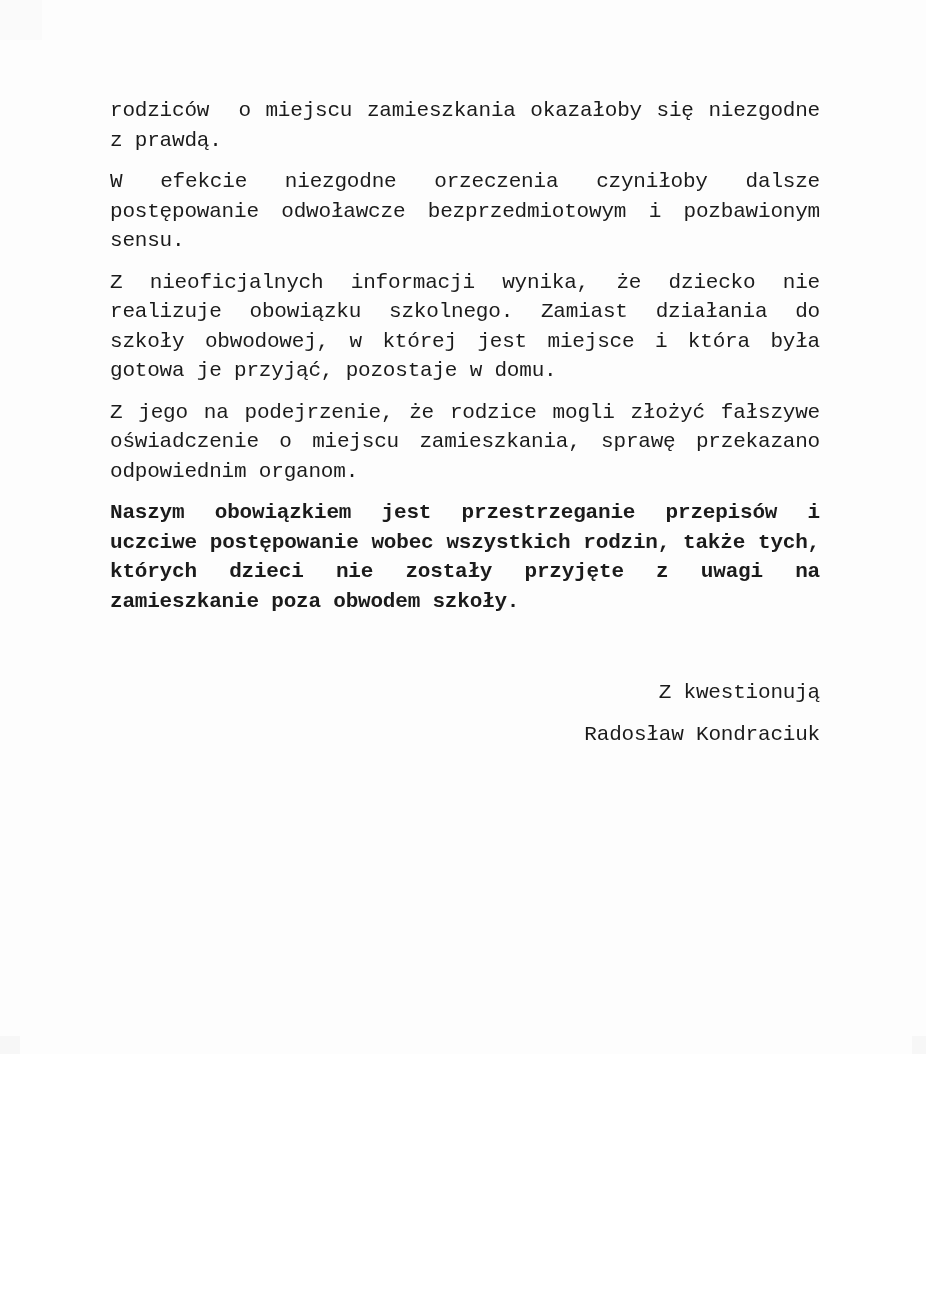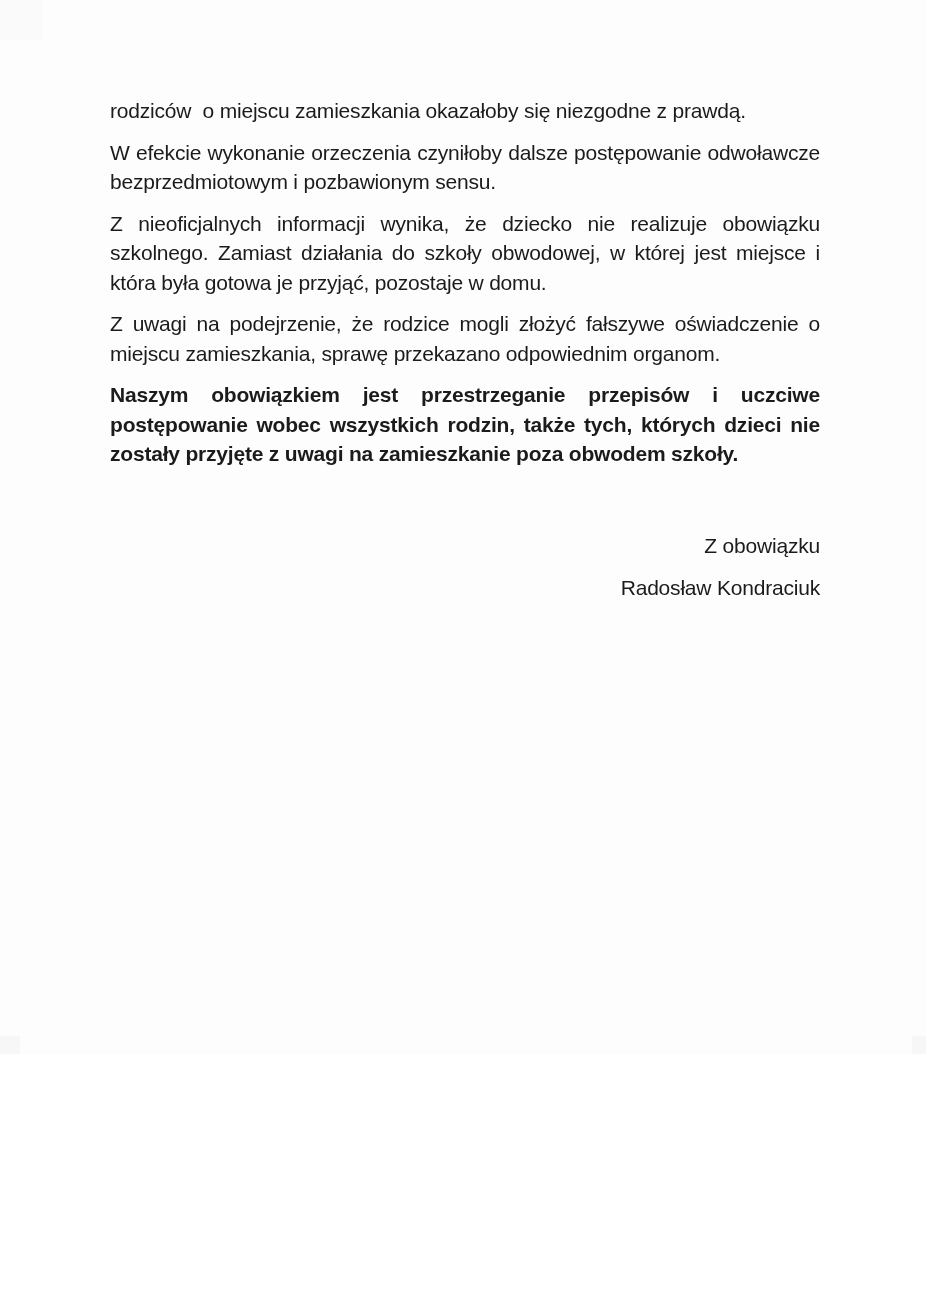--- a/index.html
+++ b/index.html
@@ -8,21 +8,21 @@
     padding: 0;
     background: #ffffff;
   }
   .page {
     position: relative;
     width: 926px;
     height: 1054px;
     margin: 0;
     background: #fdfdfd;
     overflow: hidden;
-    font-family: Liberation Sans, sans-serif;
+    font-family: Liberation Mono, monospace;
     color: #1b1b1b;
   }
   
   .corner {
     position: absolute;
     background: #f7f7f7;
   }
   .corner.tl { left: 0; top: 0; width: 42px; height: 40px; background: #fafafa; }
   .corner.bl { left: 0; bottom: 0; width: 20px; height: 18px; }
   .corner.br { right: 0; bottom: 0; width: 14px; height: 18px; }
@@ -58,20 +58,20 @@
 </head>
 <body>
 
 <div class="page">
   <div class="corner tl"></div>
   <div class="corner bl"></div>
   <div class="corner br"></div>
   <div class="letter-body">
 
   <p class="para body">rodziców&nbsp; o miejscu zamieszkania okazałoby się niezgodne z prawdą.</p>
-      <p class="para body">W efekcie wykonanie orzeczenia czyniłoby dalsze postępowanie odwoławcze bezprzedmiotowym i pozbawionym sensu.</p>
+      <p class="para body">W efekcie niezgodne orzeczenia czyniłoby dalsze postępowanie odwoławcze bezprzedmiotowym i pozbawionym sensu.</p>
       <p class="para body">Z nieoficjalnych informacji wynika, że dziecko nie realizuje obowiązku szkolnego. Zamiast działania do szkoły obwodowej, w której jest miejsce i która była gotowa je przyjąć, pozostaje w domu.</p>
-      <p class="para body">Z uwagi na podejrzenie, że rodzice mogli złożyć fałszywe oświadczenie o miejscu zamieszkania, sprawę przekazano odpowiednim organom.</p>
+      <p class="para body">Z jego na podejrzenie, że rodzice mogli złożyć fałszywe oświadczenie o miejscu zamieszkania, sprawę przekazano odpowiednim organom.</p>
       <p class="para body bold">Naszym obowiązkiem jest przestrzeganie przepisów i uczciwe postępowanie wobec wszystkich rodzin, także tych, których dzieci nie zostały przyjęte z uwagi na zamieszkanie poza obwodem szkoły.</p>
-      <p class="para closing">Z obowiązku</p>
+      <p class="para closing">Z kwestionują</p>
       <p class="para signature-name">Radosław Kondraciuk</p>
     </div>
 </div>
 
 </body></html>

